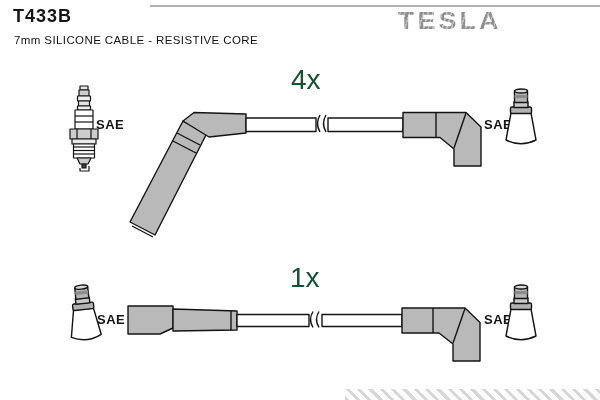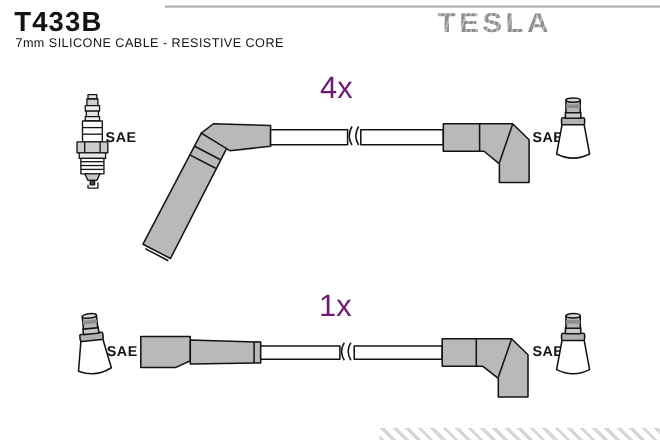--- a/index.html
+++ b/index.html
@@ -2,38 +2,38 @@
 <html><head>
 <meta charset="utf-8">
 <style>
   html,body{margin:0;padding:0;}
   body{
     width:600px;height:400px;position:relative;background:#ffffff;
     font-family:"Liberation Sans", sans-serif;color:#141414;overflow:hidden;
   }
   .abs{position:absolute;}
   .part-number{
-    left:13px;top:6px;font-size:25px;font-weight:bold;letter-spacing:1px;text-align:right;
+    left:13px;top:6px;font-size:18px;font-weight:bold;letter-spacing:1px;text-align:right;
   }
   .subtitle{
     left:14px;top:34px;font-size:11.5px;letter-spacing:.4px;text-align:center;
   }
   .tesla-logo{
     left:398px;top:7px;font-size:27px;font-weight:800;letter-spacing:3px;
     transform:scaleY(.92);transform-origin:top left;
     background:repeating-linear-gradient(105deg,#8f8f8f 0 3px,#bdbdbd 3px 4.5px);
     -webkit-background-clip:text;background-clip:text;color:transparent;
   }
   @supports not ((-webkit-background-clip:text) or (background-clip:text)){
     .tesla-logo{color:#9a9a9a;background:none;}
   }
   .top-rule{
     left:150px;top:5px;width:450px;height:2px;background:#b0b0b0;
   }
-  .qty-label{font-size:28px;color:#701a75;}
+  .qty-label{font-size:28px;color:#14532d;}
   .qty-4x{left:291px;top:64px;}
   .qty-1x{left:290px;top:262px;}
   .sae-label{font-size:13px;font-weight:bold;letter-spacing:.5px;margin-top:25px;}
   .sae-4x-left{left:96px;top:92px;}
   .sae-4x-right{left:484px;top:92px;}
   .sae-1x-left{left:97px;top:287px;}
   .sae-1x-right{left:484px;top:287px;}
   .drawing{left:0;top:0;}
   .hatch-band{
     left:345px;top:389px;width:255px;height:11px;

